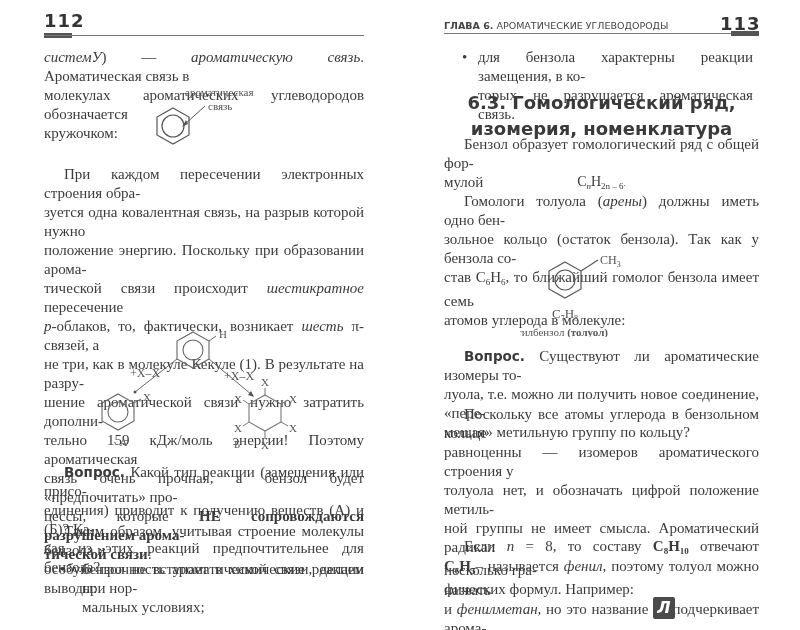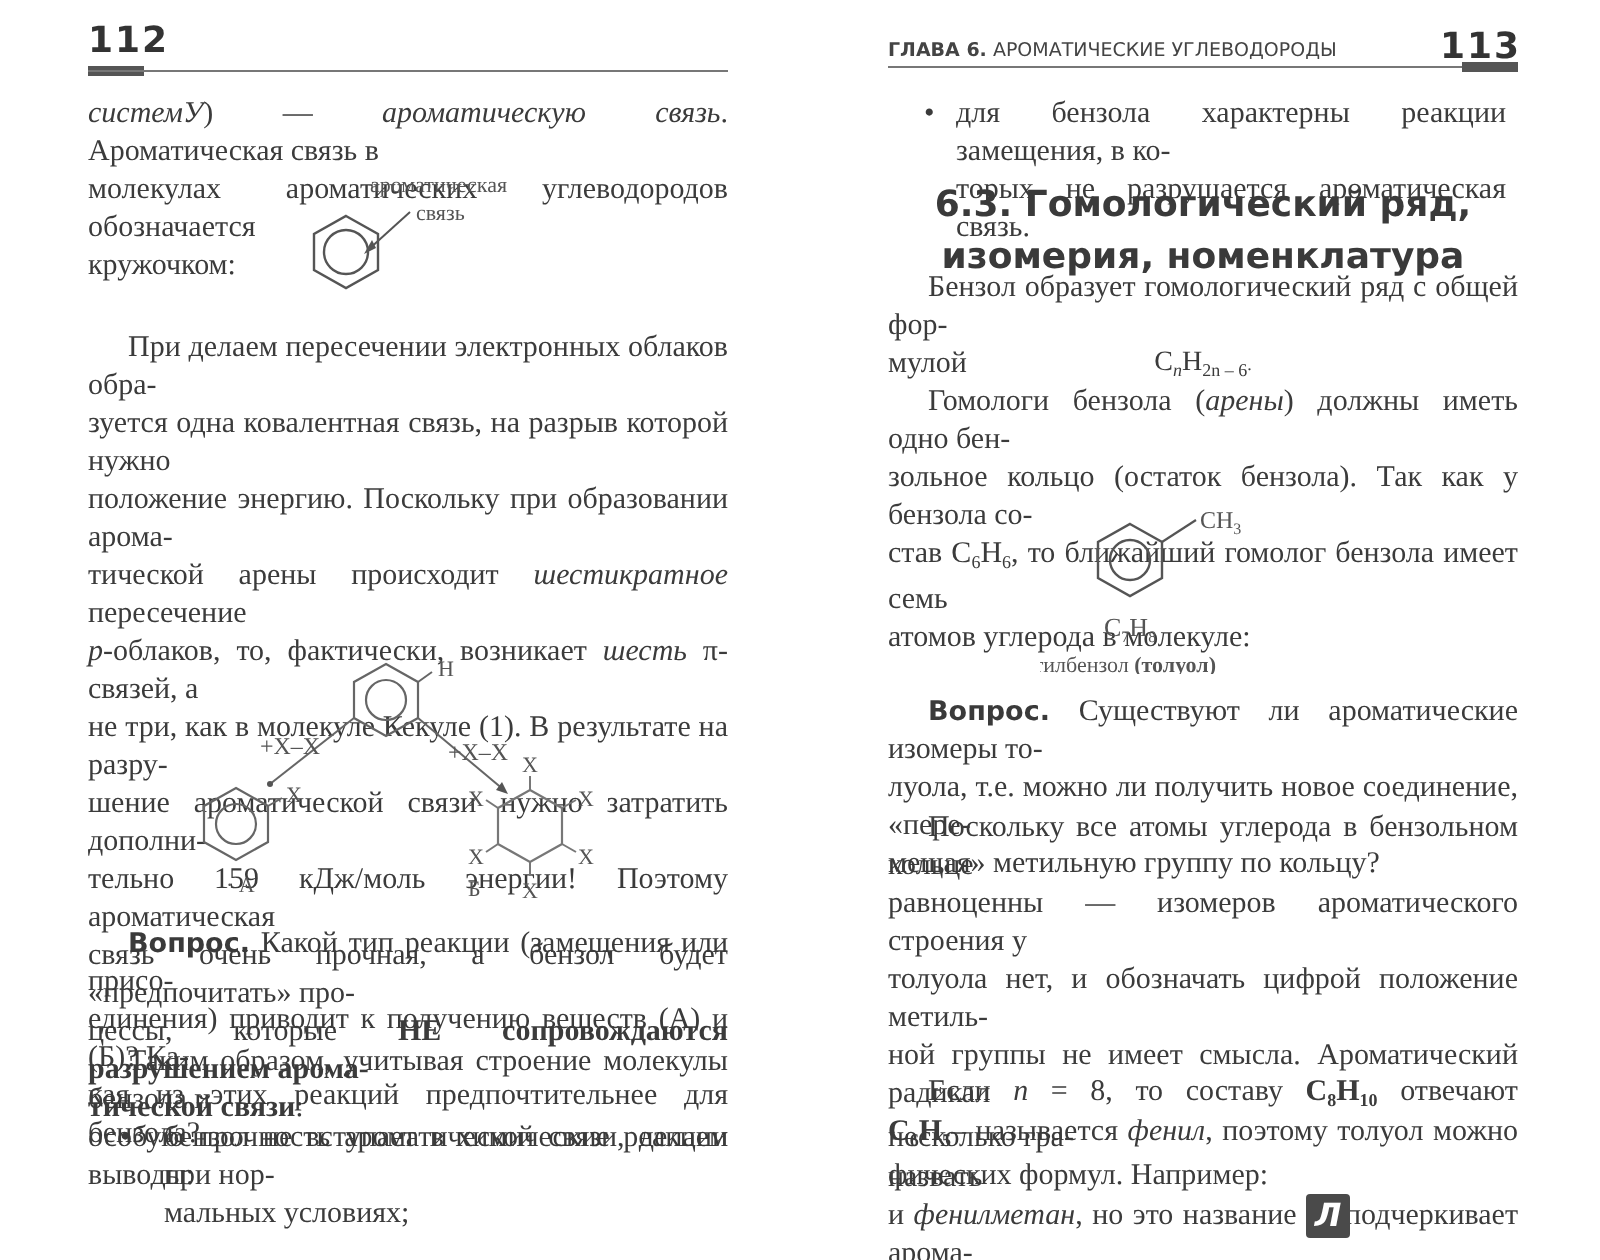--- a/index.html
+++ b/index.html
@@ -42,24 +42,24 @@
   <svg style="position:absolute; left:140px; top:88px;" width="130" height="70">
     <polygon points="33,20 49,29 49,47 33,56 17,47 17,29" fill="none" stroke="#555" stroke-width="1.2"></polygon>
     <circle cx="33" cy="38" r="11" fill="none" stroke="#555" stroke-width="1.2"></circle>
     <line x1="65" y1="18" x2="44" y2="37" stroke="#555" stroke-width="1"></line>
     <polygon points="42,39 46,32 48,36" fill="#555"></polygon>
     <text x="45" y="8" font-size="11">ароматическая</text>
     <text x="68" y="22" font-size="11">связь</text>
   </svg>
 
   <div class="text" style="left:44px; top:165px; width:320px;">
-    <div class="line indent">При делаем пересечении электронных облаков обра-</div>
+    <div class="line indent">При каждом пересечении электронных строения обра-</div>
     <div class="line">зуется одна ковалентная связь, на разрыв которой нужно</div>
     <div class="line">положение энергию. Поскольку при образовании арома-</div>
-    <div class="line"><span>тической арены происходит </span><i>шестикратное</i><span> пересечение</span></div>
+    <div class="line"><span>тической связи происходит </span><i>шестикратное</i><span> пересечение</span></div>
     <div class="line"><i>p</i><span>-облаков, то, фактически, возникает </span><i>шесть</i><span> π-связей, а</span></div>
     <div class="line">не три, как в молекуле Кекуле (1). В результате на разру-</div>
     <div class="line">шение ароматической связи нужно затратить дополни-</div>
     <div class="line">тельно 159 кДж/моль энергии! Поэтому ароматическая</div>
     <div class="line">связь очень прочная, а бензол будет «предпочитать» про-</div>
     <div class="line"><span>цессы, которые </span><b>НЕ сопровождаются разрушением арома-</b></div>
     <div class="line"><b>тической связи</b><span>:</span></div>
   </div>
 
   <svg style="position:absolute; left:80px; top:322px;" width="240" height="140">
@@ -140,21 +140,21 @@
   <div class="text" style="left:44px; top:135px; width:315px;">
     <div class="line indent">Бензол образует гомологический ряд с общей фор-</div>
     <div class="line">мулой</div>
   </div>
 
   <div class="text" style="left:44px; top:172px; width:315px; text-align:center; font-size:14px;">
     <span>C</span><sub><i>n</i></sub><span>H</span><sub>2n – 6</sub><span style="font-size:9px;">.</span>
   </div>
 
   <div class="text" style="left:44px; top:192px; width:315px;">
-    <div class="line indent"><span>Гомологи бензола (</span><i>арены</i><span>) должны иметь одно бен-</span></div>
+    <div class="line indent"><span>Гомологи толуола (</span><i>арены</i><span>) должны иметь одно бен-</span></div>
     <div class="line">зольное кольцо (остаток бензола). Так как у бензола со-</div>
     <div class="line"><span>став C</span><sub>6</sub><span>H</span><sub>6</sub><span>, то ближайший гомолог бензола имеет семь</span></div>
     <div class="line">атомов углерода в молекуле:</div>
   </div>
 
   <svg style="position:absolute; left:120px; top:252px;" width="170" height="85">
     <polygon points="45,10 61,19 61,37 45,46 29,37 29,19" fill="none" stroke="#555" stroke-width="1.2"></polygon>
     <circle cx="45" cy="28" r="10" fill="none" stroke="#555" stroke-width="1.2"></circle>
     <line x1="61" y1="19" x2="78" y2="8" stroke="#555" stroke-width="1.1"></line>
     <text x="80" y="12" font-size="12"><tspan>CH</tspan><tspan font-size="8" dy="3">3</tspan></text>

